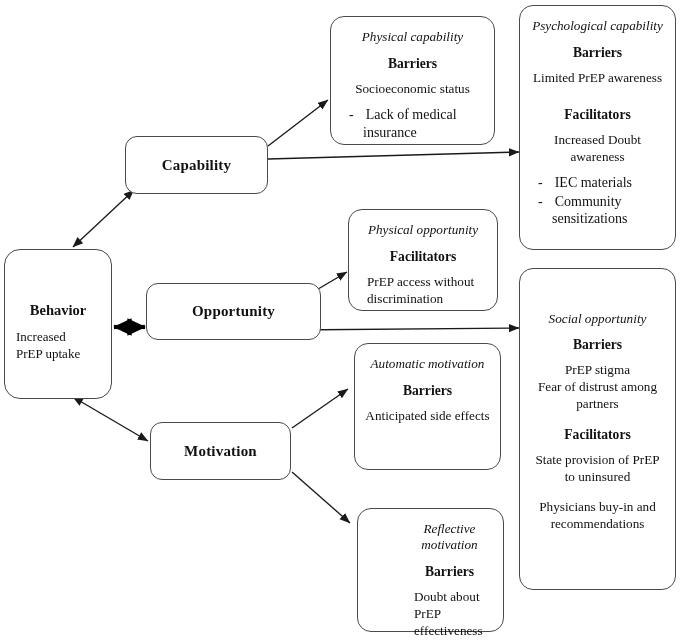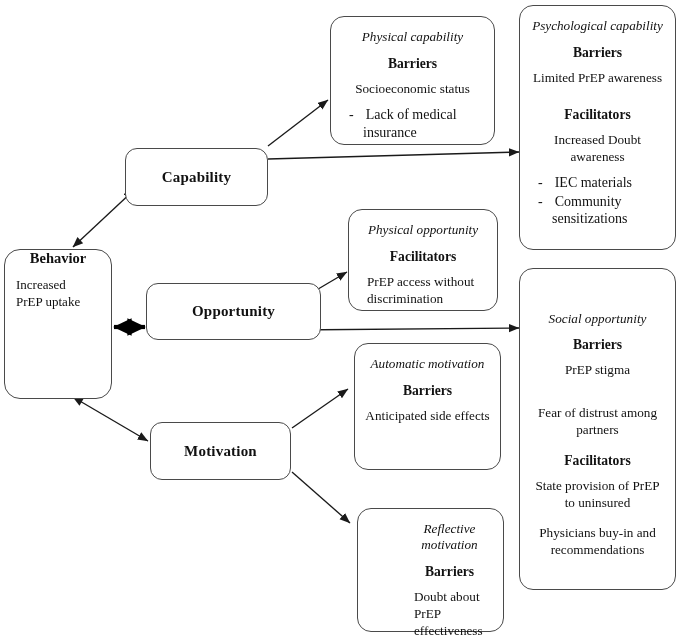--- a/index.html
+++ b/index.html
@@ -31,20 +31,21 @@
     align-items: center;
     justify-content: center;
   }
   .comb-label {
     font-weight: bold;
     font-size: 15px;
     letter-spacing: 0.2px;
   }
   .behavior-node {
     border-radius: 16px;
+    padding-top: 52px;
   }
   .behavior-title {
     font-weight: bold;
     font-size: 14.5px;
     display: block;
     margin-bottom: 9px;
   }
   .behavior-sub {
     display: block;
     font-size: 13px;
@@ -138,21 +139,21 @@
     <line class="ln" x1="292" y1="428" x2="348" y2="389" marker-end="url(#ah)"></line>
 
     <line class="ln" x1="292" y1="472" x2="350" y2="523" marker-end="url(#ah)"></line>
   </svg>
 
   <div class="node behavior-node" style="left:4px; top:249px; width:108px; height:150px;">
     <span class="behavior-title">Behavior</span>
     <span class="behavior-sub">Increased<br>PrEP uptake</span>
   </div>
 
-  <div class="node comb-node" style="left:125px; top:148px; width:143px; height:58px;">
+  <div class="node comb-node" style="left:125px; top:136px; width:143px; height:58px;">
     <span class="comb-label">Capability</span>
   </div>
 
   <div class="node comb-node" style="left:146px; top:283px; width:175px; height:57px;">
     <span class="comb-label">Opportunity</span>
   </div>
 
   <div class="node comb-node" style="left:150px; top:422px; width:141px; height:58px;">
     <span class="comb-label">Motivation</span>
   </div>
@@ -176,21 +177,21 @@
 
   <div class="node detail-node" style="left:348px; top:209px; width:150px; height:102px;">
     <span class="cat-title">Physical opportunity</span>
     <span class="sec-head">Facilitators</span>
     <span class="item left">PrEP access without discrimination</span>
   </div>
 
   <div class="node detail-node" style="left:519px; top:268px; width:157px; height:322px;">
     <span class="cat-title" style="margin-top:30px; margin-bottom:10px;font-style:italic;">Social opportunity</span>
     <span class="sec-head">Barriers</span>
-    <span class="item" style="margin-bottom:26px;">PrEP stigma</span>
+    <span class="item" style="margin-bottom:0;">PrEP stigma</span>
     <span class="item" style="margin-bottom:14px;">Fear of distrust among partners</span>
     <span class="sec-head">Facilitators</span>
     <span class="item" style="margin-bottom:14px;">State provision of PrEP to uninsured</span>
     <span class="item">Physicians buy-in and recommendations</span>
   </div>
 
   <div class="node detail-node" style="left:354px; top:343px; width:147px; height:127px;">
     <span class="cat-title">Automatic motivation</span>
     <span class="sec-head">Barriers</span>
     <span class="item">Anticipated side effects</span>

